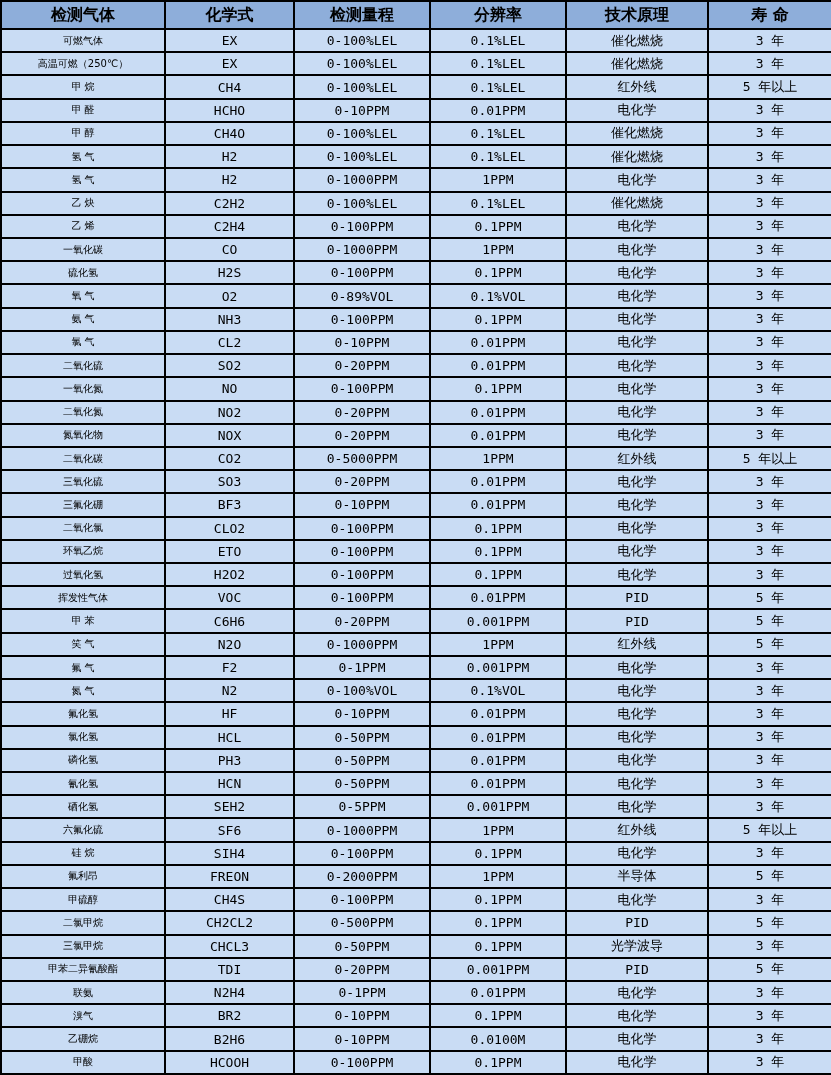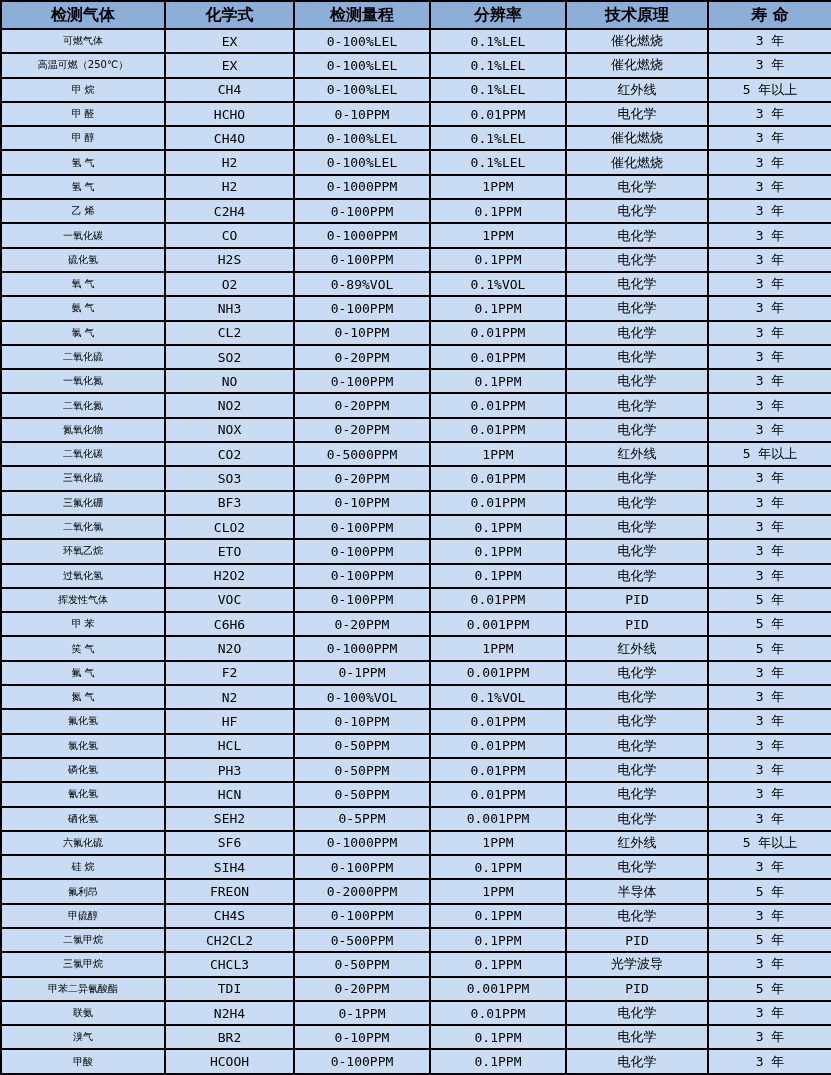--- a/index.html
+++ b/index.html
@@ -123,20 +123,28 @@
         </tr>
         <tr>
           <td class="gas-name">氢  气</td>
           <td>H2</td>
           <td>0-1000PPM</td>
           <td>1PPM</td>
           <td>电化学</td>
           <td>3 年</td>
         </tr>
         <tr>
+          <td class="gas-name">乙  炔</td>
+          <td>C2H2</td>
+          <td>0-100%LEL</td>
+          <td>0.1%LEL</td>
+          <td>催化燃烧</td>
+          <td>3 年</td>
+        </tr>
+        <tr>
           <td class="gas-name">乙  烯</td>
           <td>C2H4</td>
           <td>0-100PPM</td>
           <td>0.1PPM</td>
           <td>电化学</td>
           <td>3 年</td>
         </tr>
         <tr>
           <td class="gas-name">一氧化碳</td>
           <td>CO</td>
@@ -399,20 +407,28 @@
           <td>0-1PPM</td>
           <td>0.01PPM</td>
           <td>电化学</td>
           <td>3 年</td>
         </tr>
         <tr>
           <td class="gas-name">溴气</td>
           <td>BR2</td>
           <td>0-10PPM</td>
           <td>0.1PPM</td>
+          <td>电化学</td>
+          <td>3 年</td>
+        </tr>
+        <tr>
+          <td class="gas-name">乙硼烷</td>
+          <td>B2H6</td>
+          <td>0-10PPM</td>
+          <td>0.0100M</td>
           <td>电化学</td>
           <td>3 年</td>
         </tr>
         <tr>
           <td class="gas-name">甲酸</td>
           <td>HCOOH</td>
           <td>0-100PPM</td>
           <td>0.1PPM</td>
           <td>电化学</td>
           <td>3 年</td>

